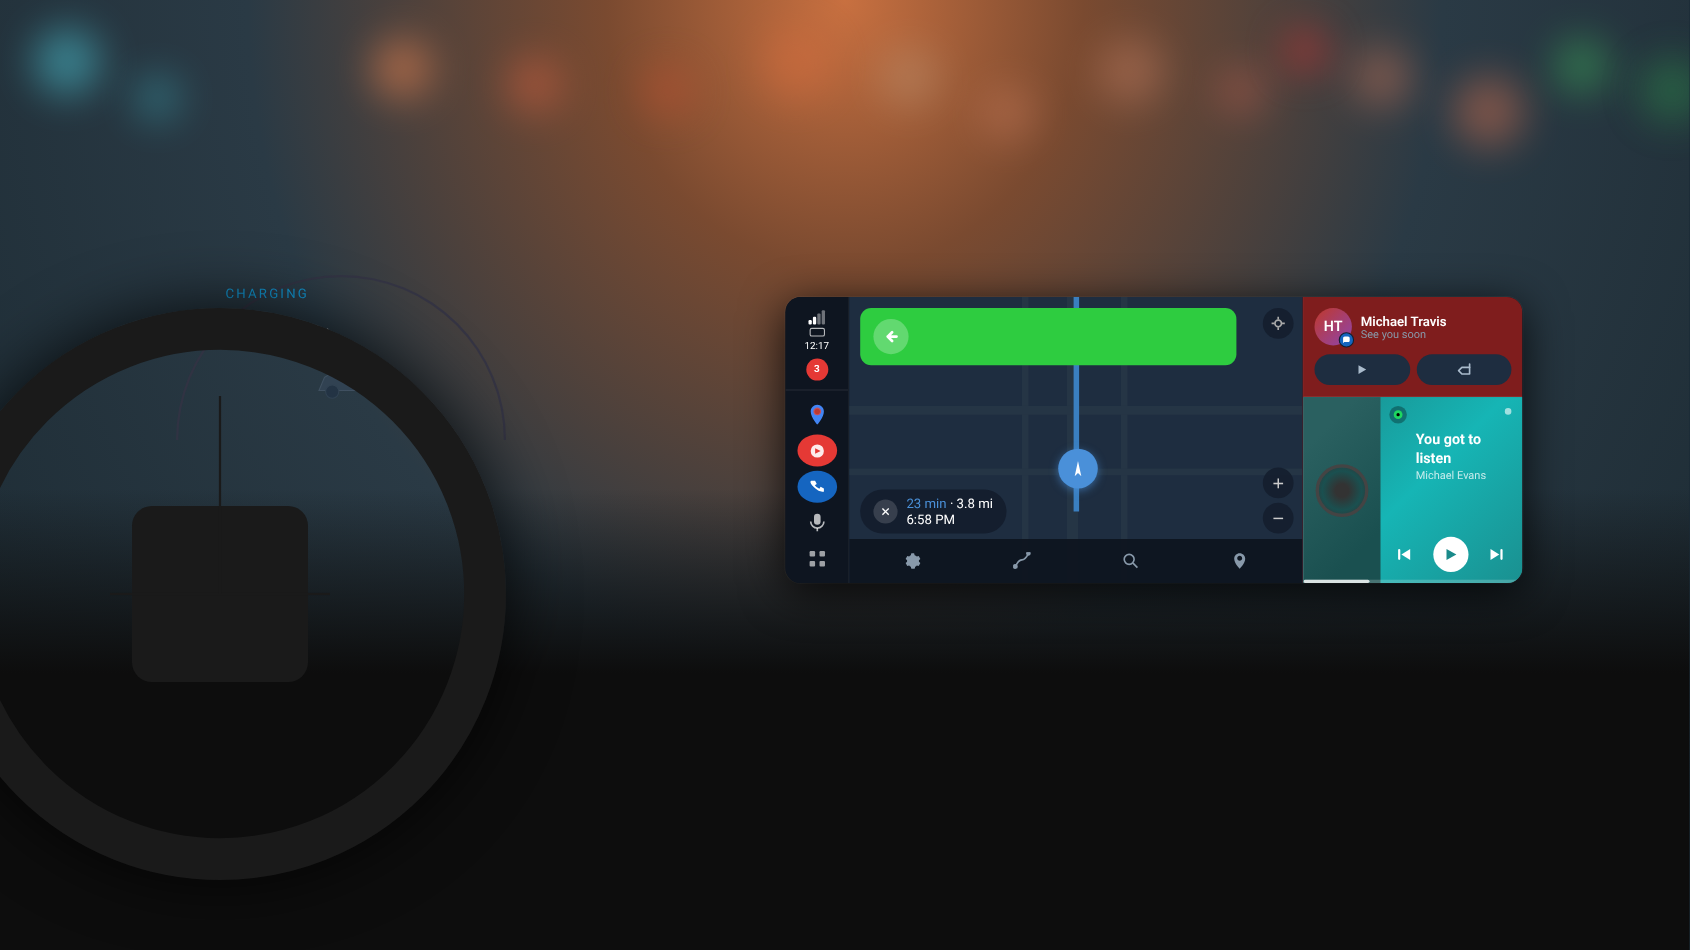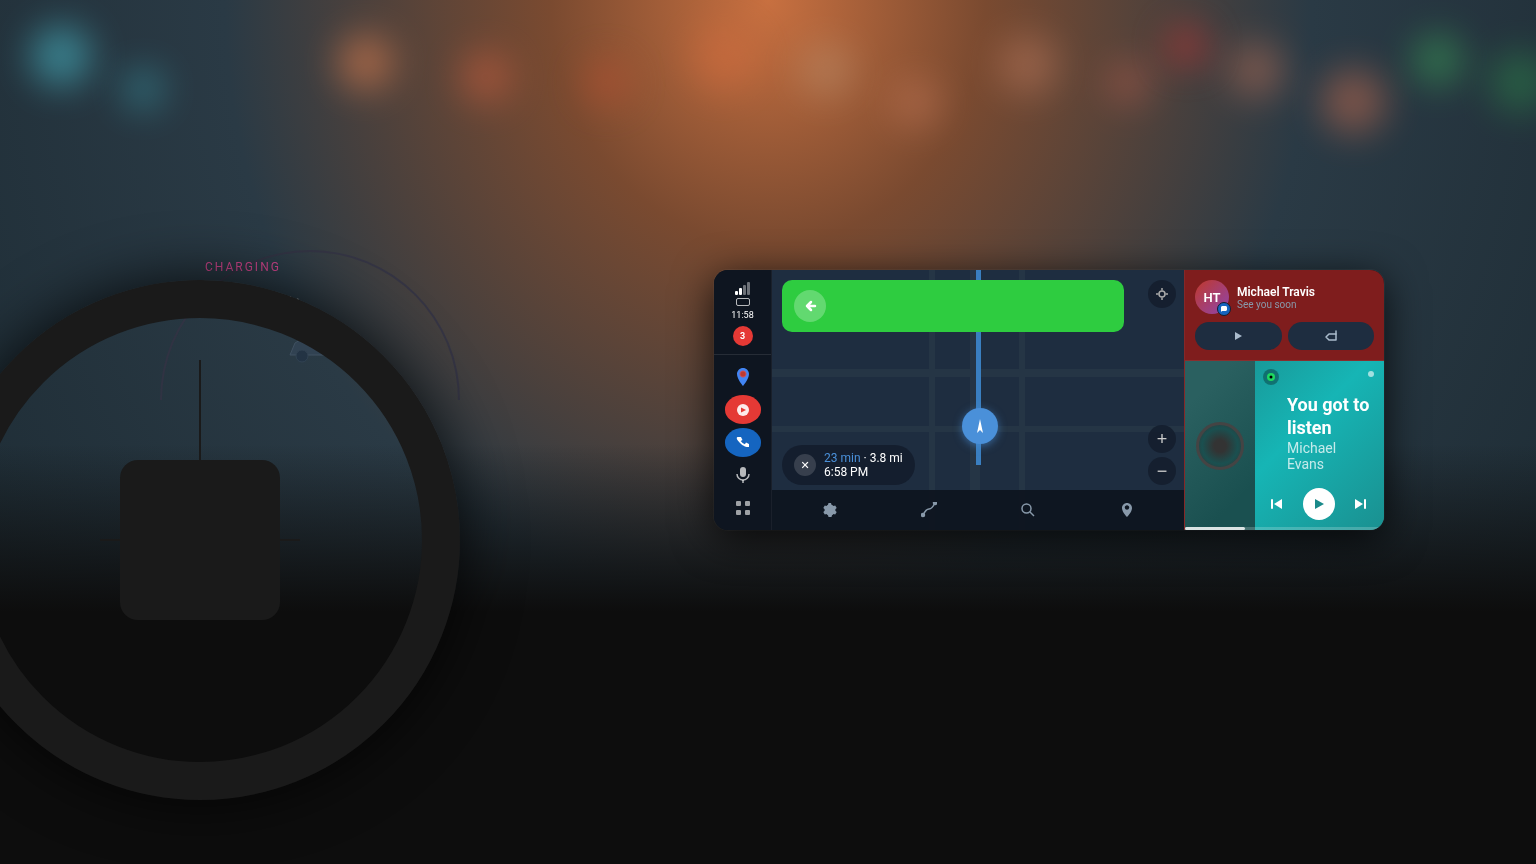--- a/index.html
+++ b/index.html
@@ -117,21 +117,21 @@
       top: 60px;
       color: #ccc;
       font-size: 28px;
       font-weight: 300;
       letter-spacing: 1px;
     }
     .cluster-label {
       position: absolute;
       left: 85px;
       top: 30px;
-      color: #ec4899;
+      color: #0ea5e9;
       font-size: 12px;
       letter-spacing: 2px;
       text-transform: uppercase;
     }
     .cluster-car {
       position: absolute;
       left: 160px;
       top: 95px;
     }
 
@@ -474,28 +474,28 @@
       border-radius: 50%;
       background: rgba(0,0,0,0.3);
       display: flex;
       align-items: center;
       justify-content: center;
     }
     .music-title {
       margin-top: 4px;
       margin-left: 24px;
       color: #fff;
-      font-size: 18px;
+      font-size: 13px;
       font-weight: 700;
       line-height: 1.3;
     }
     .music-artist {
       margin-left: 24px;
       color: rgba(255,255,255,0.75);
-      font-size: 14px;
+      font-size: 10px;
     }
     .music-controls {
       position: absolute;
       bottom: 10px;
       left: 78px;
       right: 10px;
       display: flex;
       align-items: center;
       justify-content: space-between;
     }
@@ -589,21 +589,21 @@
 
     <div class="sidebar-top">
       <div class="signal-bars">
         <div class="bar" style="height:4px;"></div>
         <div class="bar" style="height:7px;"></div>
         <div class="bar" style="height:10px;opacity:0.4;"></div>
         <div class="bar" style="height:13px;opacity:0.4;"></div>
       </div>
       <div style="width:14px;height:8px;border:1.5px solid rgba(255,255,255,0.7);border-radius:2px;position:relative;margin-bottom:2px;">
       </div>
-      <div class="signal-time">11:58</div>
+      <div class="signal-time">12:17</div>
       <div style="width:20px;height:20px;border-radius:50%;background:#e53935;display:flex;align-items:center;justify-content:center;color:#fff;font-size:9px;font-weight:700;margin-top:2px;">
         <span>3</span>
       </div>
     </div>
 
     <div class="sidebar-icon icon-maps" style="margin-top:4px;">
       <svg width="22" height="22" viewBox="0 0 22 22">
         <path d="M11 2C7.69 2 5 4.69 5 8c0 5.25 6 12 6 12s6-6.75 6-12c0-3.31-2.69-6-6-6zm0 8.5c-1.38 0-2.5-1.12-2.5-2.5s1.12-2.5 2.5-2.5 2.5 1.12 2.5 2.5-1.12 2.5-2.5 2.5z" fill="#4285f4"></path>
         <path d="M11 4.5C9.07 4.5 7.5 6.07 7.5 8s1.57 3.5 3.5 3.5 3.5-1.57 3.5-3.5S12.93 4.5 11 4.5z" fill="#ea4335" opacity="0.8"></path>
       </svg>

